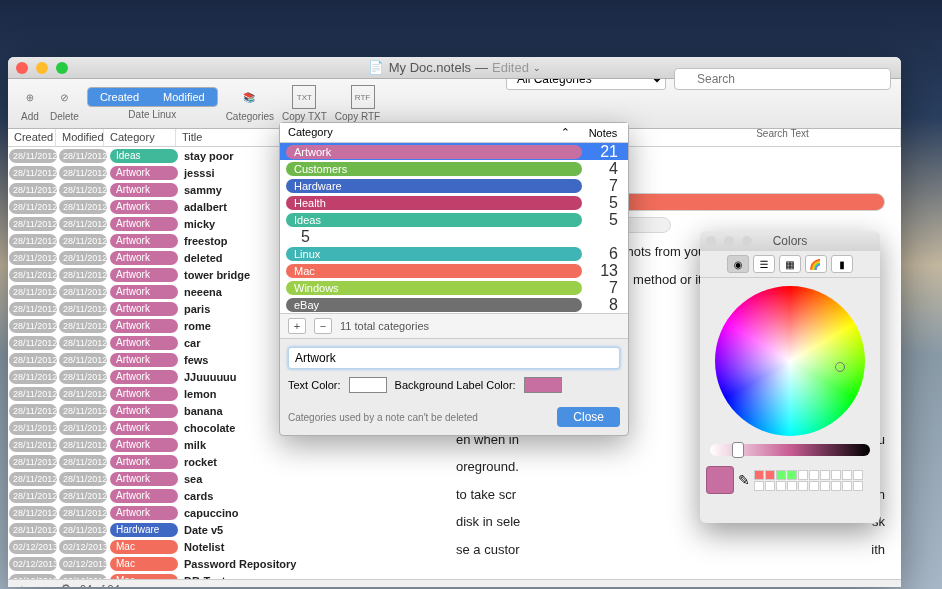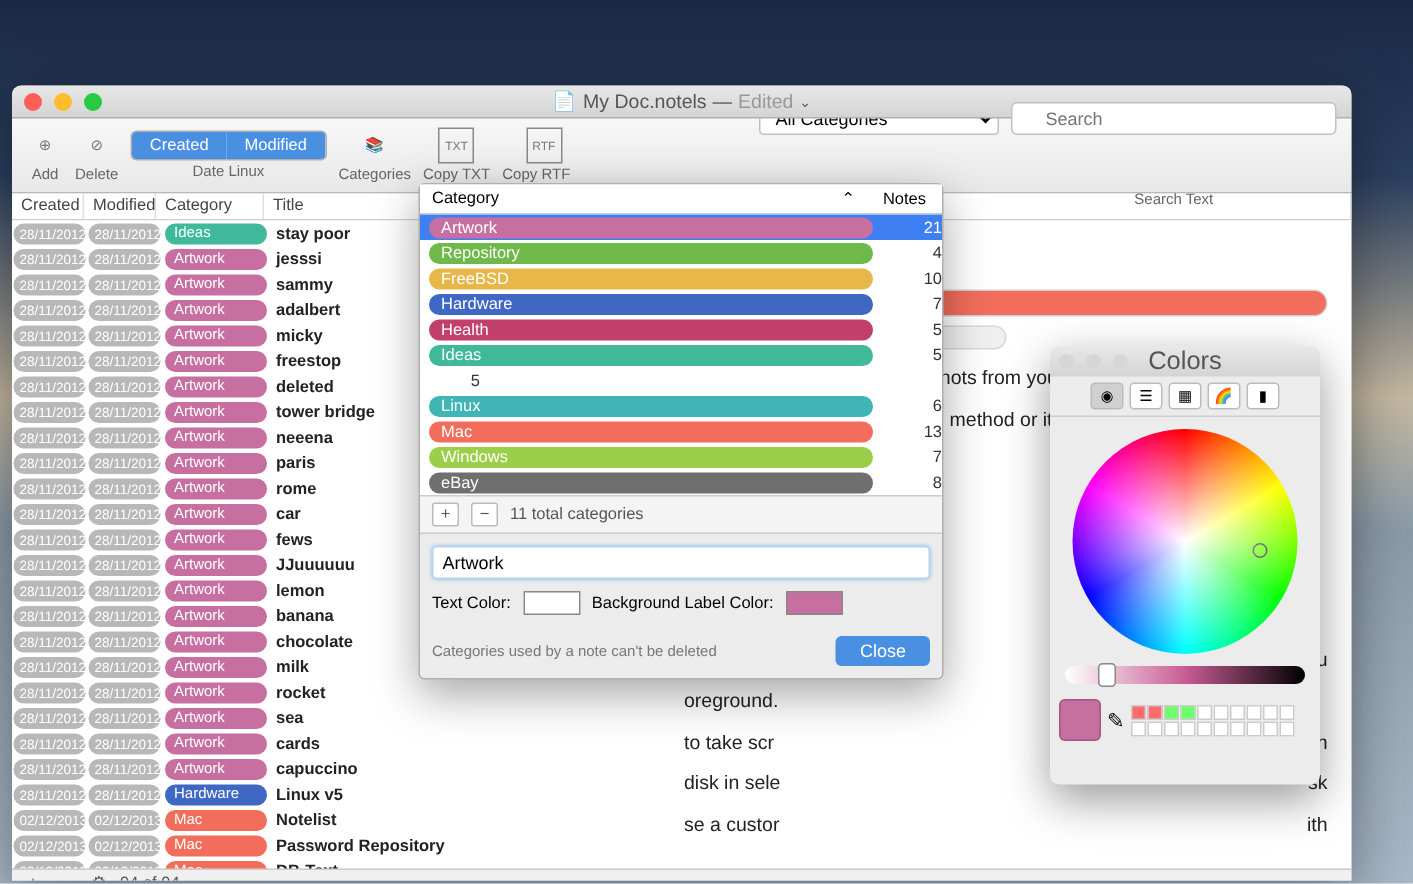--- a/index.html
+++ b/index.html
@@ -49,36 +49,36 @@
 .right-pane p { margin-bottom: 10px; line-height: 1.35; }
 
 
 .cat-popup { position: absolute; left: 279px; top: 122px; width: 350px; background: #ececec; border: 1px solid #b0b0b0; border-radius: 4px; box-shadow: 0 10px 30px rgba(0,0,0,0.35); z-index: 20; }
 .cat-head { display: flex; background: #fff; font-size: 11px; border-bottom: 1px solid #ccc; height: 20px; align-items: center; }
 .cat-head .c1 { flex: 1; padding: 0 8px; } .cat-head .c2 { width: 50px; text-align: center; }
 .cat-rows { background: #fff; }
 .cat-row { display: flex; align-items: center; height: 17px; }
 .cat-row.sel { background: #3e7ff2; }
 .cat-row .pill { flex: 1; margin: 1px 6px; border-radius: 8px; color: #fff; font-size: 11px; padding: 0 8px; height: 14px; line-height: 14px; }
-.cat-row .cnt { width: 40px; text-align: right; font-size: 11px; color: #333; }
+.cat-row .cnt { width: 40px; text-align: right; padding-right: 10px; font-size: 16px; color: #333; }
 .cat-row.sel .cnt { color: #fff; }
 .cat-tools { display: flex; align-items: center; padding: 4px 8px; font-size: 11px; color: #555; gap: 8px; border-top: 1px solid #ccc; background: #f4f4f4; }
 .cat-tools .pm { width: 18px; height: 16px; border: 1px solid #bbb; background: #fff; text-align: center; line-height: 14px; cursor: pointer; border-radius: 2px; }
 .cat-editor { padding: 8px; border-top: 1px solid #ccc; }
 .cat-input { width: 100%; height: 22px; border: 1px solid #b8d4f0; background: #fff; border-radius: 3px; padding: 0 6px; font-size: 12px; box-shadow: 0 0 3px #7fb3ea; }
 .cat-colors { display: flex; align-items: center; gap: 8px; margin-top: 8px; font-size: 11px; }
 .swatch { width: 38px; height: 16px; border: 1px solid #888; }
 .cat-foot { display: flex; align-items: center; padding: 6px 8px 8px; font-size: 10px; color: #777; }
 .close-btn { margin-left: auto; background: #4a90e2; color: #fff; border: none; border-radius: 4px; padding: 3px 16px; font-size: 12px; cursor: pointer; }
 
 
 .colors-window { position: absolute; left: 700px; top: 231px; width: 180px; height: 292px; background: #ececec; border-radius: 6px; box-shadow: 0 10px 30px rgba(0,0,0,0.4); z-index: 30; }
 .cw-title { height: 20px; display: flex; align-items: center; padding: 0 6px; background: linear-gradient(#e8e8e8,#d4d4d4); border-radius: 6px 6px 0 0; position: relative; }
 .cw-title .traffic span { width: 10px; height: 10px; background: #d6d6d6; }
-.cw-title .t { position: absolute; left: 50%; transform: translateX(-50%); font-size: 17px; color: #555; }
+.cw-title .t { position: absolute; left: 50%; transform: translateX(-50%); font-size: 12px; color: #555; }
 .cw-tabs { display: flex; justify-content: center; gap: 4px; padding: 4px; border-bottom: 1px solid #ccc; }
 .cw-tabs span { width: 22px; height: 18px; border: 1px solid #bbb; border-radius: 3px; background: #fff; display: flex; align-items: center; justify-content: center; font-size: 10px; }
 .cw-tabs span.active { background: #d0d0d0; }
 .wheel { width: 150px; height: 150px; border-radius: 50%; margin: 8px auto; background: conic-gradient(red, yellow, lime, cyan, blue, magenta, red); position: relative; }
 .wheel::after { content: ""; position: absolute; inset: 0; border-radius: 50%; background: radial-gradient(circle, #fff 0%, transparent 70%); }
 .wheel .cursor { position: absolute; right: 20px; top: 76px; width: 10px; height: 10px; border: 1px solid #333; border-radius: 50%; }
 .brightness { width: 160px; height: 12px; margin: 4px auto; background: linear-gradient(to right, #fff, #c85d94, #000); border-radius: 6px; position: relative; }
 .brightness .knob { position: absolute; left: 22px; top: -2px; width: 12px; height: 16px; background: #fff; border: 1px solid #888; border-radius: 3px; }
 .cw-bottom { display: flex; align-items: center; gap: 4px; padding: 6px; }
 .big-swatch { width: 28px; height: 28px; background: #c76fa1; border-radius: 4px; box-shadow: inset 0 0 0 1px rgba(0,0,0,0.2); }
@@ -280,21 +280,21 @@
       <div class="row">
         <span class="date">28/11/2012</span>
         <span class="date">28/11/2012</span>
         <span class="cat-pill" style="background:#c86fa1">Artwork</span>
         <span class="title">capuccino</span>
       </div>
       <div class="row">
         <span class="date">28/11/2012</span>
         <span class="date">28/11/2012</span>
         <span class="cat-pill" style="background:#3f67c4">Hardware</span>
-        <span class="title">Linux v5</span>
+        <span class="title">Date v5</span>
       </div>
       <div class="row">
         <span class="date">02/12/2013</span>
         <span class="date">02/12/2013</span>
         <span class="cat-pill" style="background:#f26d5b">Mac</span>
         <span class="title">Notelist</span>
       </div>
       <div class="row">
         <span class="date">02/12/2013</span>
         <span class="date">02/12/2013</span>
@@ -337,26 +337,22 @@
   <div class="cat-head">
     <div class="c1"><span>Category</span> <span style="float:right">⌃</span></div>
     <div class="c2">Notes</div>
   </div>
   <div class="cat-rows" id="cat-rows">
       <div class="cat-row sel">
         <span class="pill" style="background:#c86fa1">Artwork</span>
         <span class="cnt">21</span>
       </div>
       <div class="cat-row">
-        <span class="pill" style="background:#6fb94a">Repository</span>
+        <span class="pill" style="background:#6fb94a">Customers</span>
         <span class="cnt">4</span>
-      </div>
-      <div class="cat-row">
-        <span class="pill" style="background:#e8b74a">FreeBSD</span>
-        <span class="cnt">10</span>
       </div>
       <div class="cat-row">
         <span class="pill" style="background:#3f67c4">Hardware</span>
         <span class="cnt">7</span>
       </div>
       <div class="cat-row">
         <span class="pill" style="background:#c13f6b">Health</span>
         <span class="cnt">5</span>
       </div>
       <div class="cat-row">

